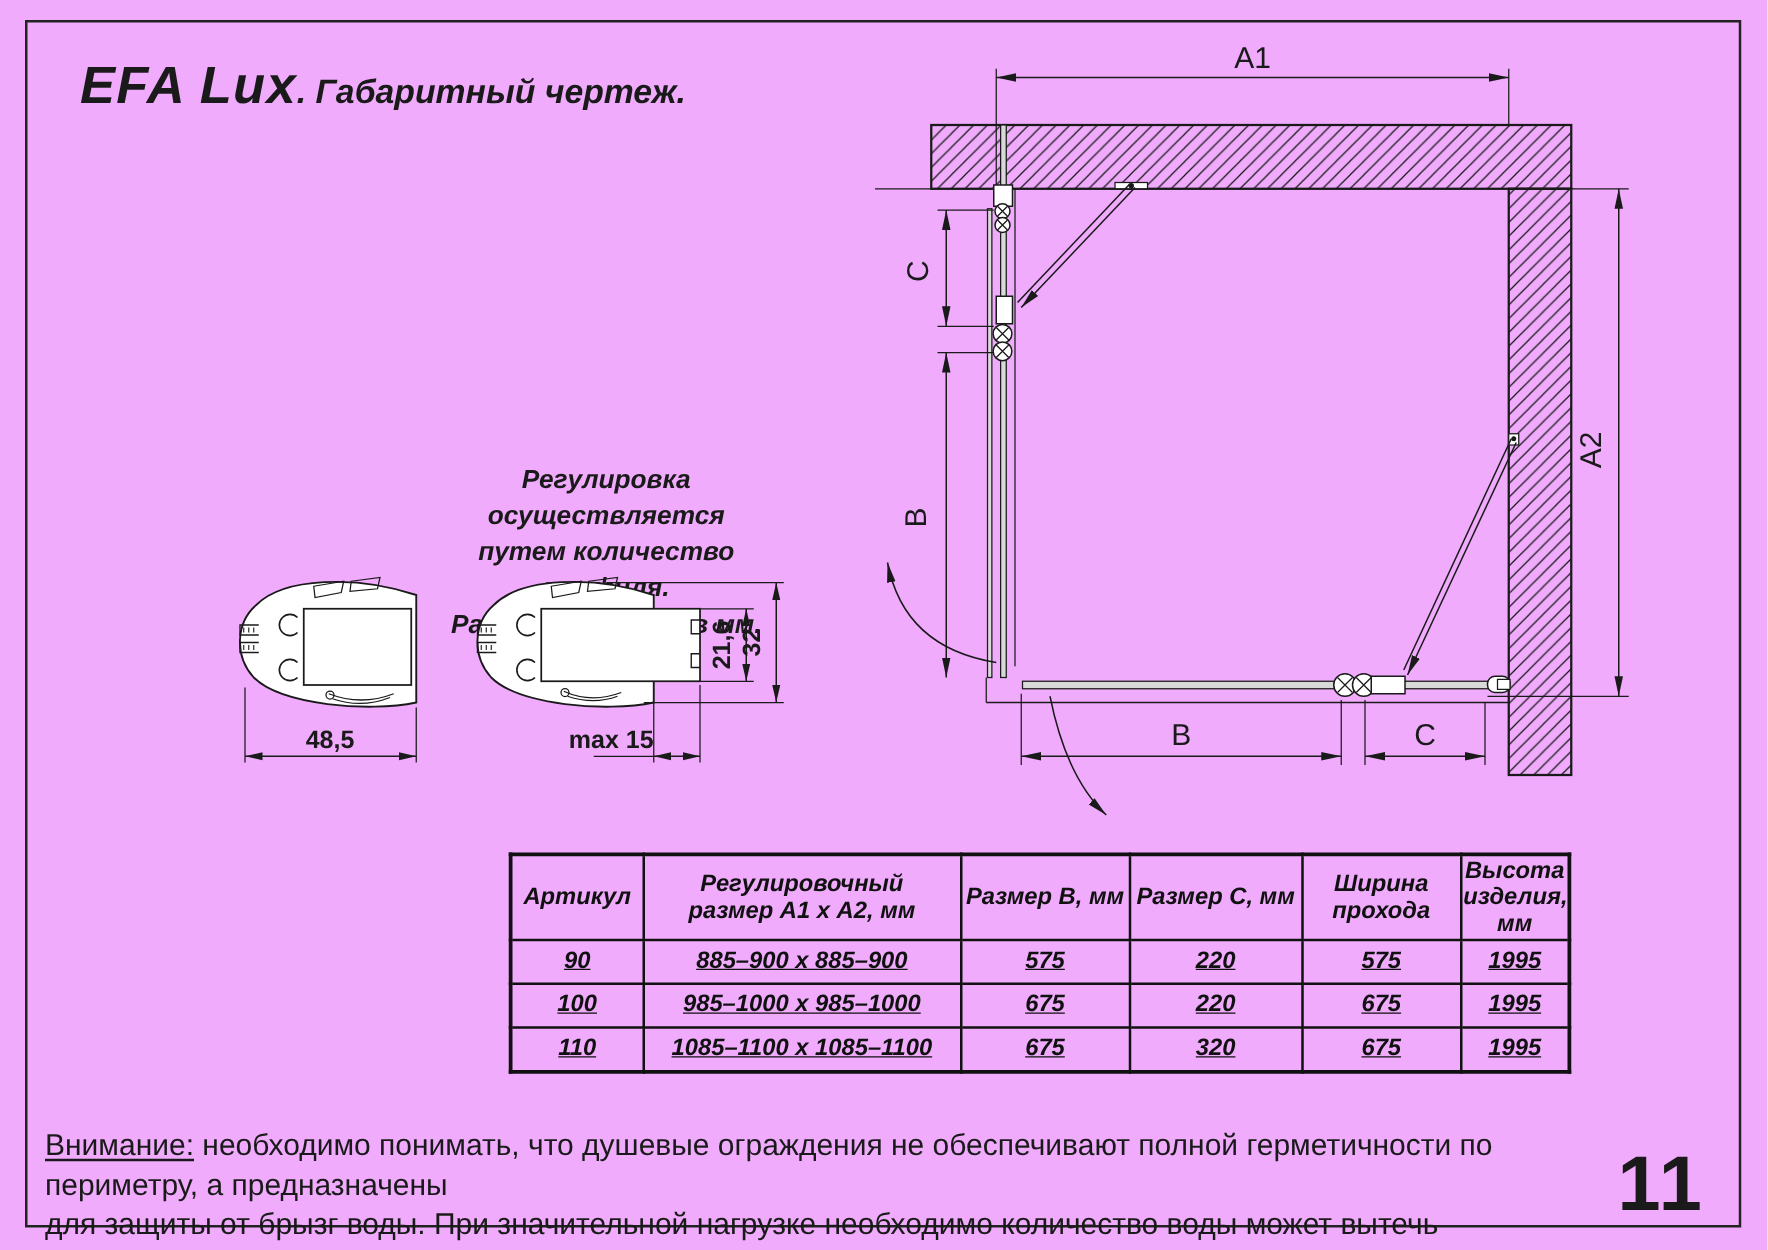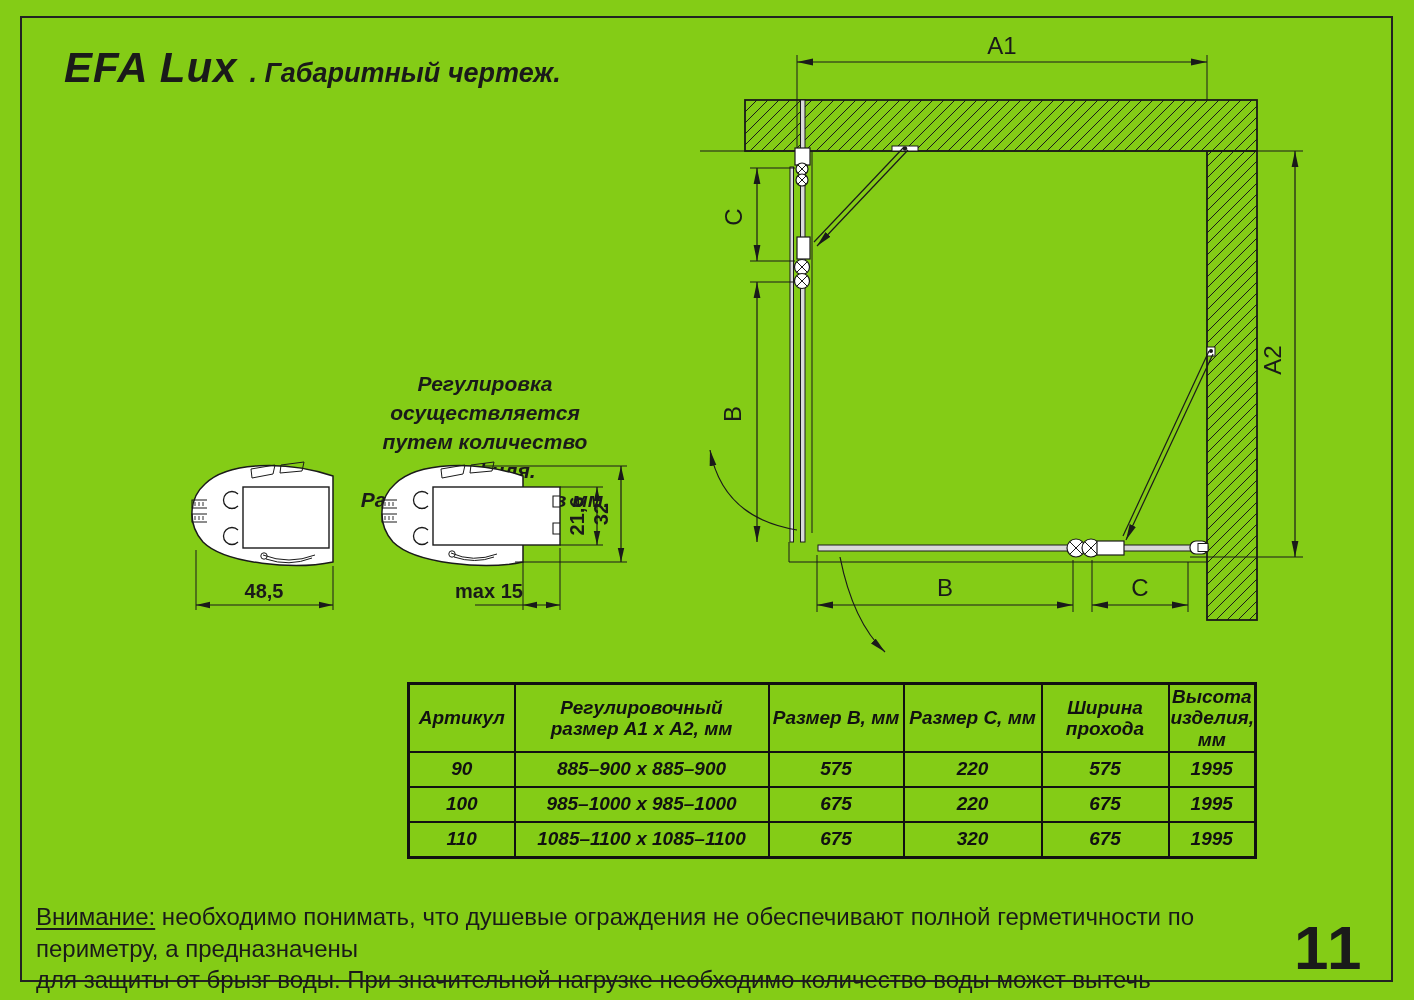--- a/index.html
+++ b/index.html
@@ -1,34 +1,34 @@
 <!DOCTYPE html>
 <html><head>
 <meta charset="utf-8">
 <style>
   html,body{margin:0;padding:0;background:#fff;}
-  .canvas{position:relative;width:1414px;height:1000px;background:#84cc16;overflow:hidden;
+  .canvas{position:relative;width:1414px;height:1000px;background:#f0abfc;overflow:hidden;
           font-family:"Liberation Sans",sans-serif;color:#1a1a1a;}
   .frame{position:absolute;left:20px;top:16px;width:1369px;height:962px;border:2px solid #222;}
   .title{position:absolute;left:64px;top:44px;display:flex;align-items:baseline;white-space:nowrap;}
   .title .brand{font-size:42px;font-weight:700;font-style:italic;letter-spacing:1px;}
-  .title .rest{font-size:27px;font-weight:700;font-style:italic;margin-left:12px;}
+  .title .rest{font-size:27px;font-weight:700;font-style:italic;margin-left:0;}
   .note{position:absolute;left:330px;top:370px;width:310px;text-align:center;
         font-size:21px;font-style:italic;font-weight:600;line-height:1.38;}
   .main-draw{position:absolute;left:695px;top:30px;width:620px;height:635px;}
   .prof-draw{position:absolute;left:175px;top:452px;width:475px;height:178px;}
   svg text{fill:#1a1a1a;stroke:none;font-family:"Liberation Sans",sans-serif;
            font-size:24px;font-weight:500;text-anchor:middle;}
   svg text.sm{font-size:20px;font-weight:600;}
   .spec-table{position:absolute;left:407px;top:682px;border-collapse:collapse;table-layout:fixed;
               width:847px;border:3px solid #111;}
   .spec-table th,.spec-table td{border:2px solid #111;text-align:center;vertical-align:middle;
               font-style:italic;color:#111;overflow:hidden;}
   .spec-table th{height:62px;font-size:19px;font-weight:700;white-space:pre-line;line-height:1.12;}
-  .spec-table td{height:31px;font-size:19px;font-weight:700;}
+  .spec-table td{height:31px;font-size:19px;font-weight:700;text-decoration:underline;}
   .warning{position:absolute;left:36px;top:901px;width:1190px;font-size:24px;
            font-weight:500;line-height:1.32;}
   .warning .wl{text-decoration:underline;text-underline-offset:3px;}
   .pagenum{position:absolute;left:1294px;top:912px;font-size:62px;font-weight:600;letter-spacing:2px;}
 </style>
 </head>
 <body>
 
 <div class="canvas">
   <div class="frame"></div>

